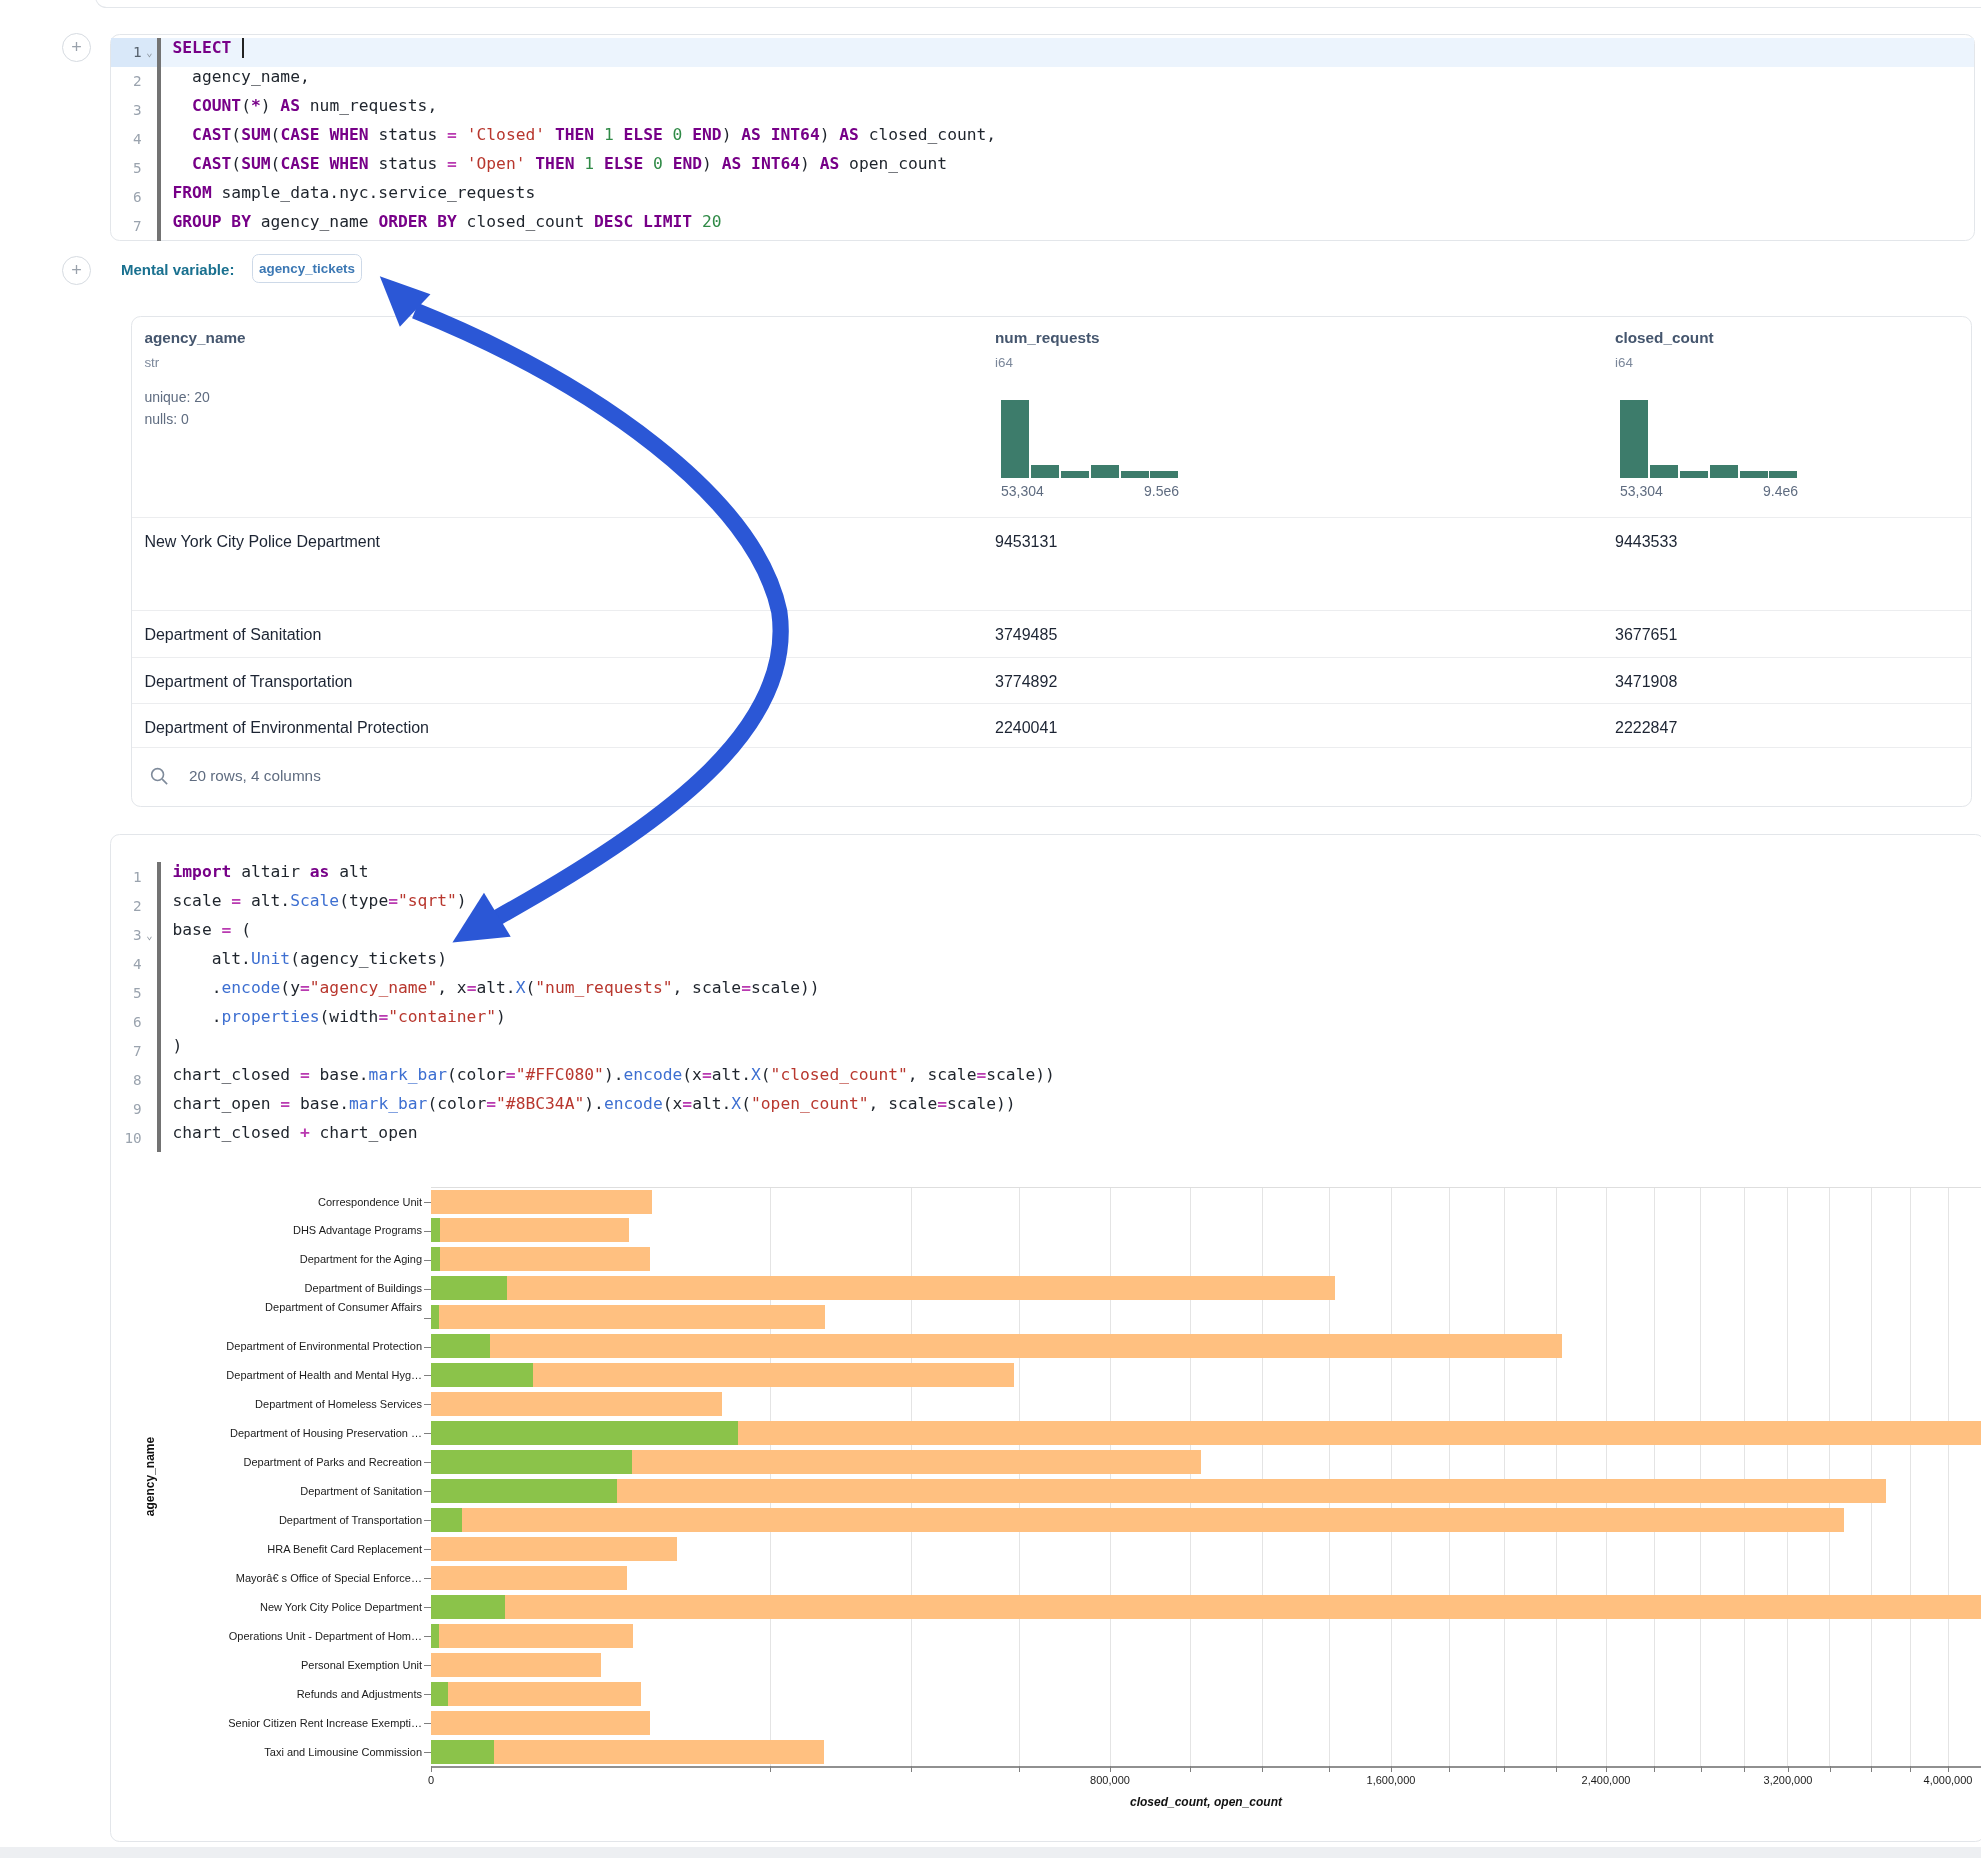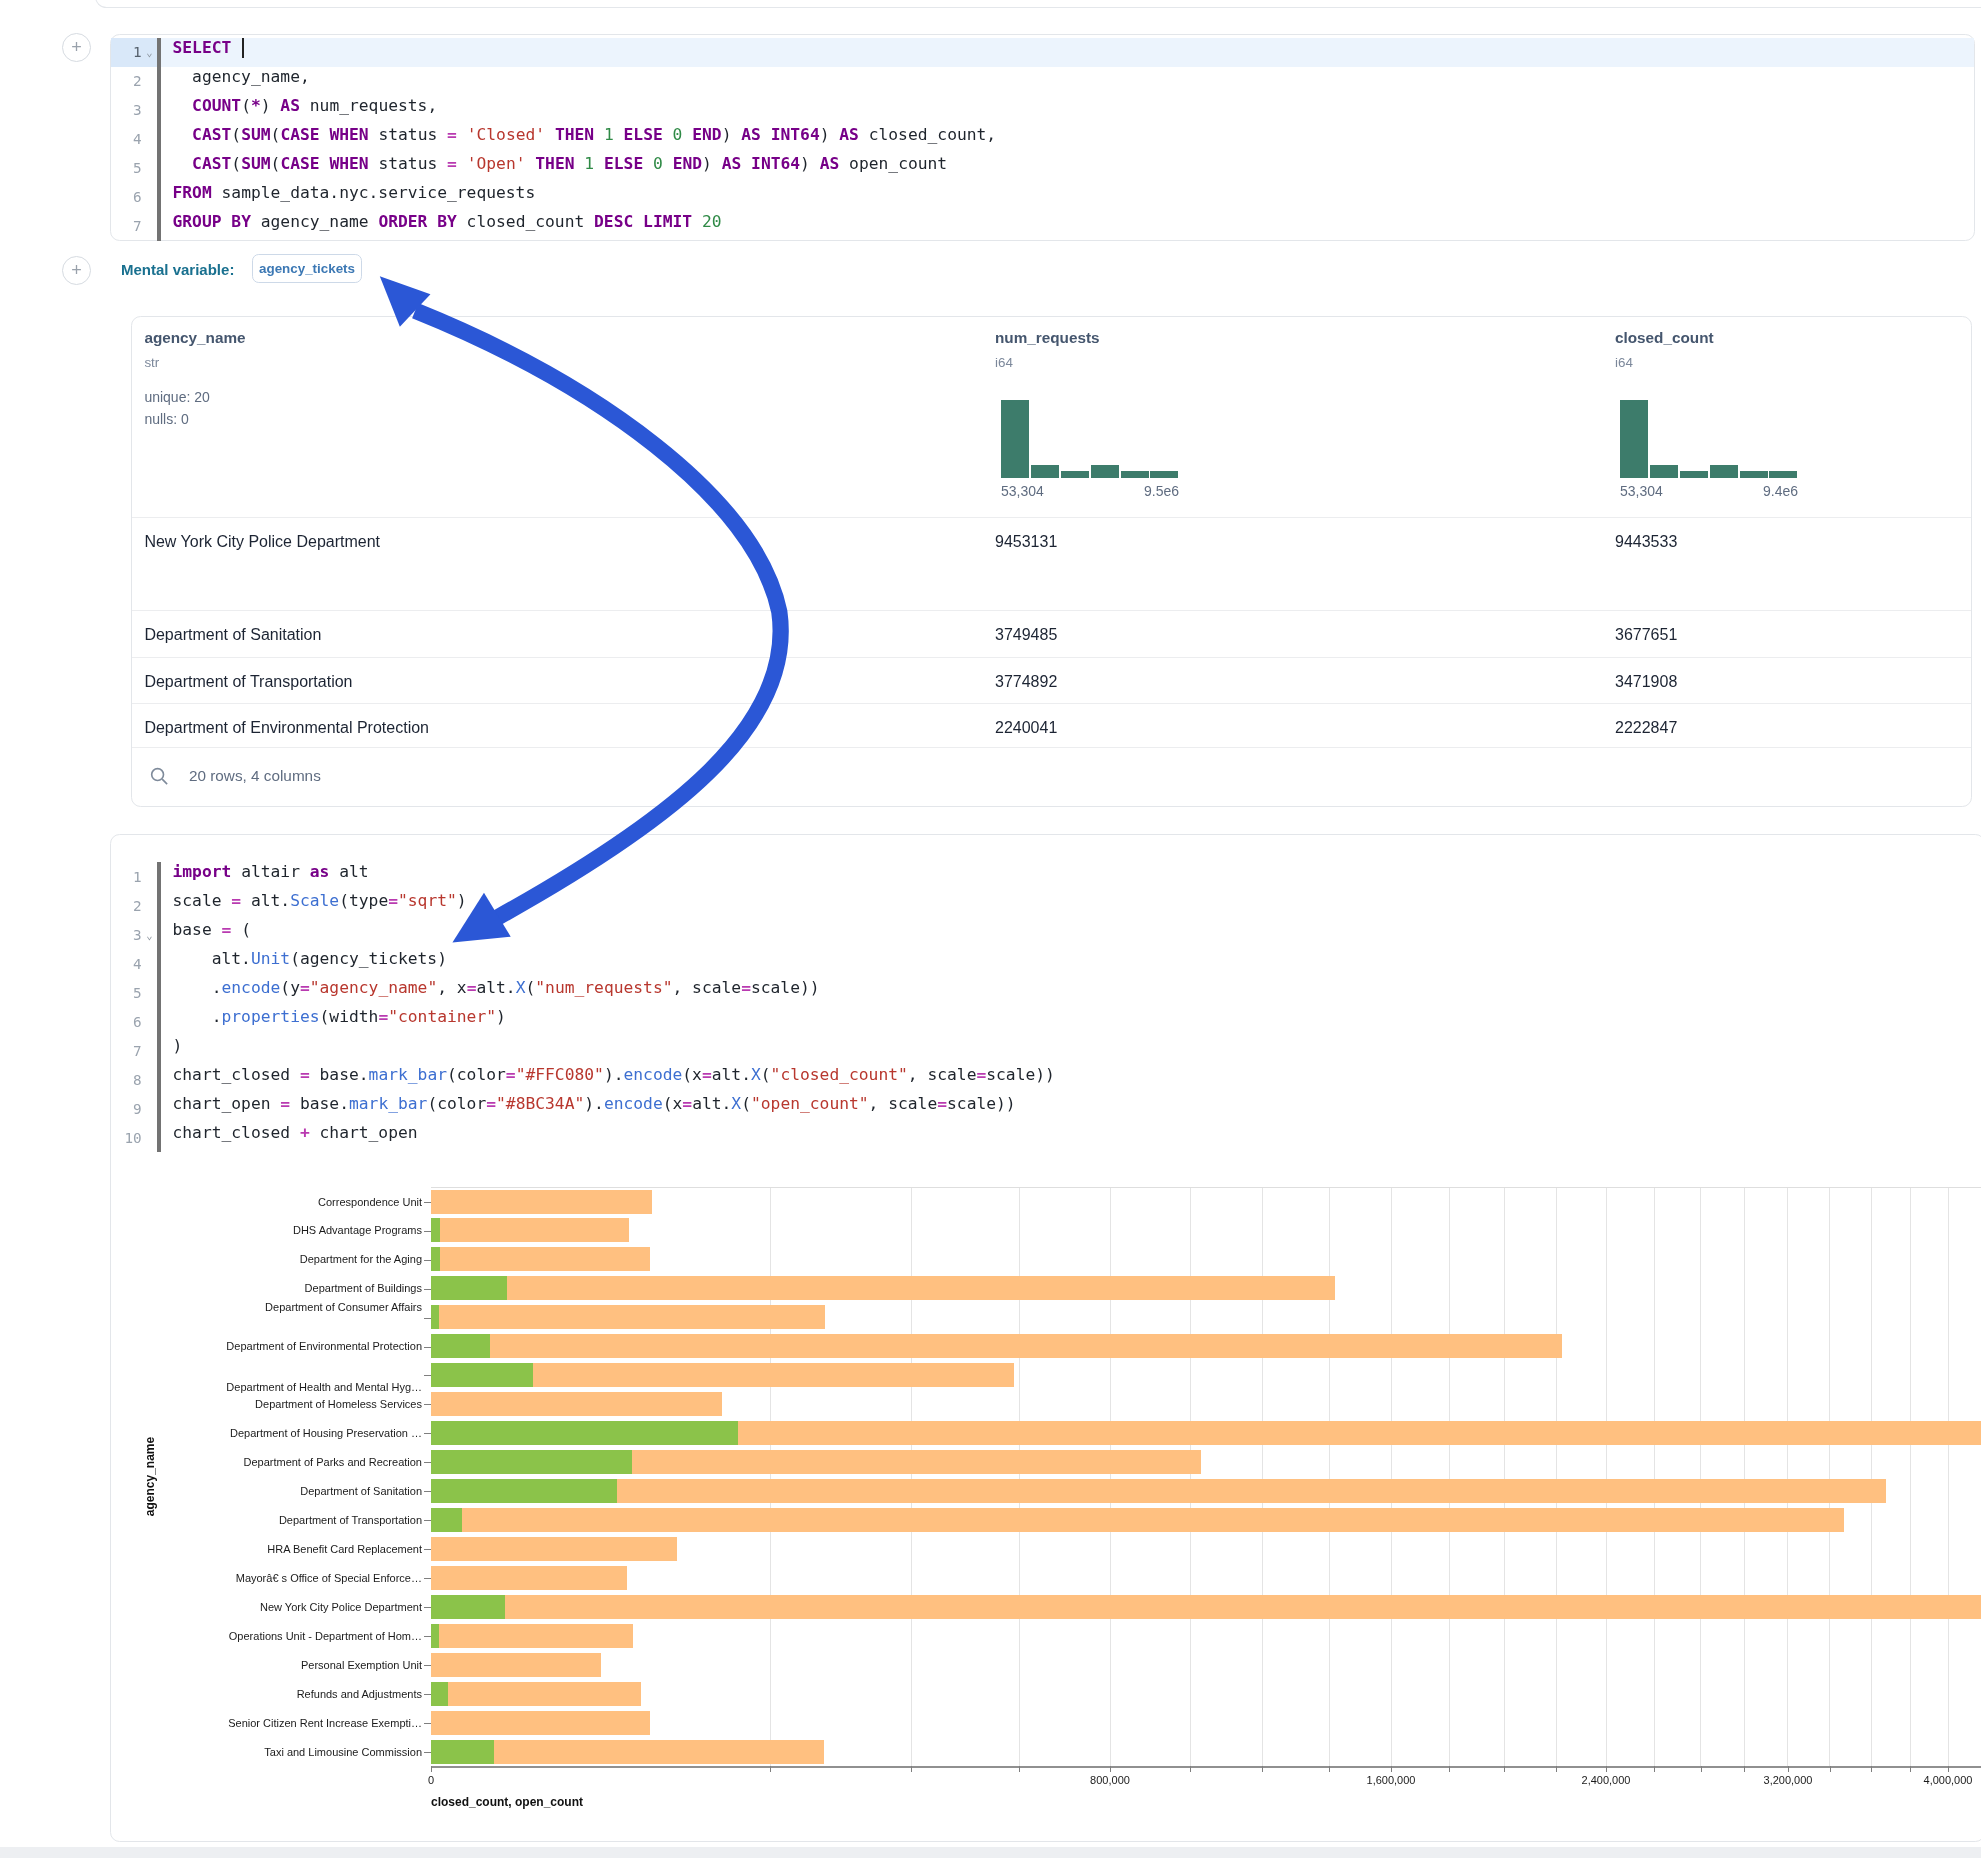--- a/index.html
+++ b/index.html
@@ -55,22 +55,22 @@
   .plot-top{position:absolute;left:0;top:0;width:100%;height:1px;background:#dedede;}
   .bar{position:absolute;height:24px;}
   .ylabs{position:absolute;left:0;top:1187px;width:422px;height:579px;}
   .ylab{position:absolute;left:0;right:0;text-align:right;font-size:11px;color:#1b1b1b;
         white-space:nowrap;transform:translateY(-50%);}
   .ytick{position:absolute;left:424px;width:6.7px;height:1px;background:#7f7f7f;}
   .xtick{position:absolute;top:1766px;width:1px;height:5.7px;background:#7f7f7f;}
   .domain{position:absolute;left:431px;top:1766px;width:1550px;height:1.9px;background:#909090;}
   .xlab{position:absolute;top:1774px;font-size:11px;color:#1b1b1b;
         transform:translateX(-50%);white-space:nowrap;}
-  .axis-title-x{position:absolute;left:431px;top:1795px;width:1550px;text-align:left;
-                font-weight:700;font-size:12px;color:#111;}
+  .axis-title-x{position:absolute;left:431px;top:1795px;width:1550px;text-align:center;
+                font-weight:700;font-size:12px;color:#111;font-style:italic;}
   .axis-title-y{position:absolute;left:57px;top:1467px;width:191px;height:19px;text-align:center;
                 font-weight:700;font-size:12px;color:#111;transform:rotate(-90deg);}
   .bottom-band{position:absolute;left:0;top:1847px;width:1982px;height:11.5px;background:#edeff2;}
   svg.arrow{position:absolute;left:0;top:0;pointer-events:none;}
 </style>
 </head>
 <body>
 
 <div id="page">
 
@@ -281,21 +281,21 @@
       </div>
   </div>
 
   <div class="ylabs" id="chart-ylabs">
       <div class="ylab" style="top: 14.5px;">Correspondence Unit</div>
       <div class="ylab" style="top: 43px;">DHS Advantage Programs</div>
       <div class="ylab" style="top: 72px;">Department for the Aging</div>
       <div class="ylab" style="top: 101px;">Department of Buildings</div>
       <div class="ylab" style="top: 120px;">Department of Consumer Affairs</div>
       <div class="ylab" style="top: 159px;">Department of Environmental Protection</div>
-      <div class="ylab" style="top: 200px; padding-left: 39px;">Department of Health and Mental Hyg…</div>
+      <div class="ylab" style="top: 188px; padding-left: 39px;">Department of Health and Mental Hyg…</div>
       <div class="ylab" style="top: 217px;">Department of Homeless Services</div>
       <div class="ylab" style="top: 246px;">Department of Housing Preservation …</div>
       <div class="ylab" style="top: 275px;">Department of Parks and Recreation</div>
       <div class="ylab" style="top: 304px;">Department of Sanitation</div>
       <div class="ylab" style="top: 333px;">Department of Transportation</div>
       <div class="ylab" style="top: 362px;">HRA Benefit Card Replacement</div>
       <div class="ylab" style="top: 391px;">Mayorâ€ s Office of Special Enforce…</div>
       <div class="ylab" style="top: 420px;">New York City Police Department</div>
       <div class="ylab" style="top: 449px;">Operations Unit - Department of Hom…</div>
       <div class="ylab" style="top: 478px;">Personal Exemption Unit</div>

